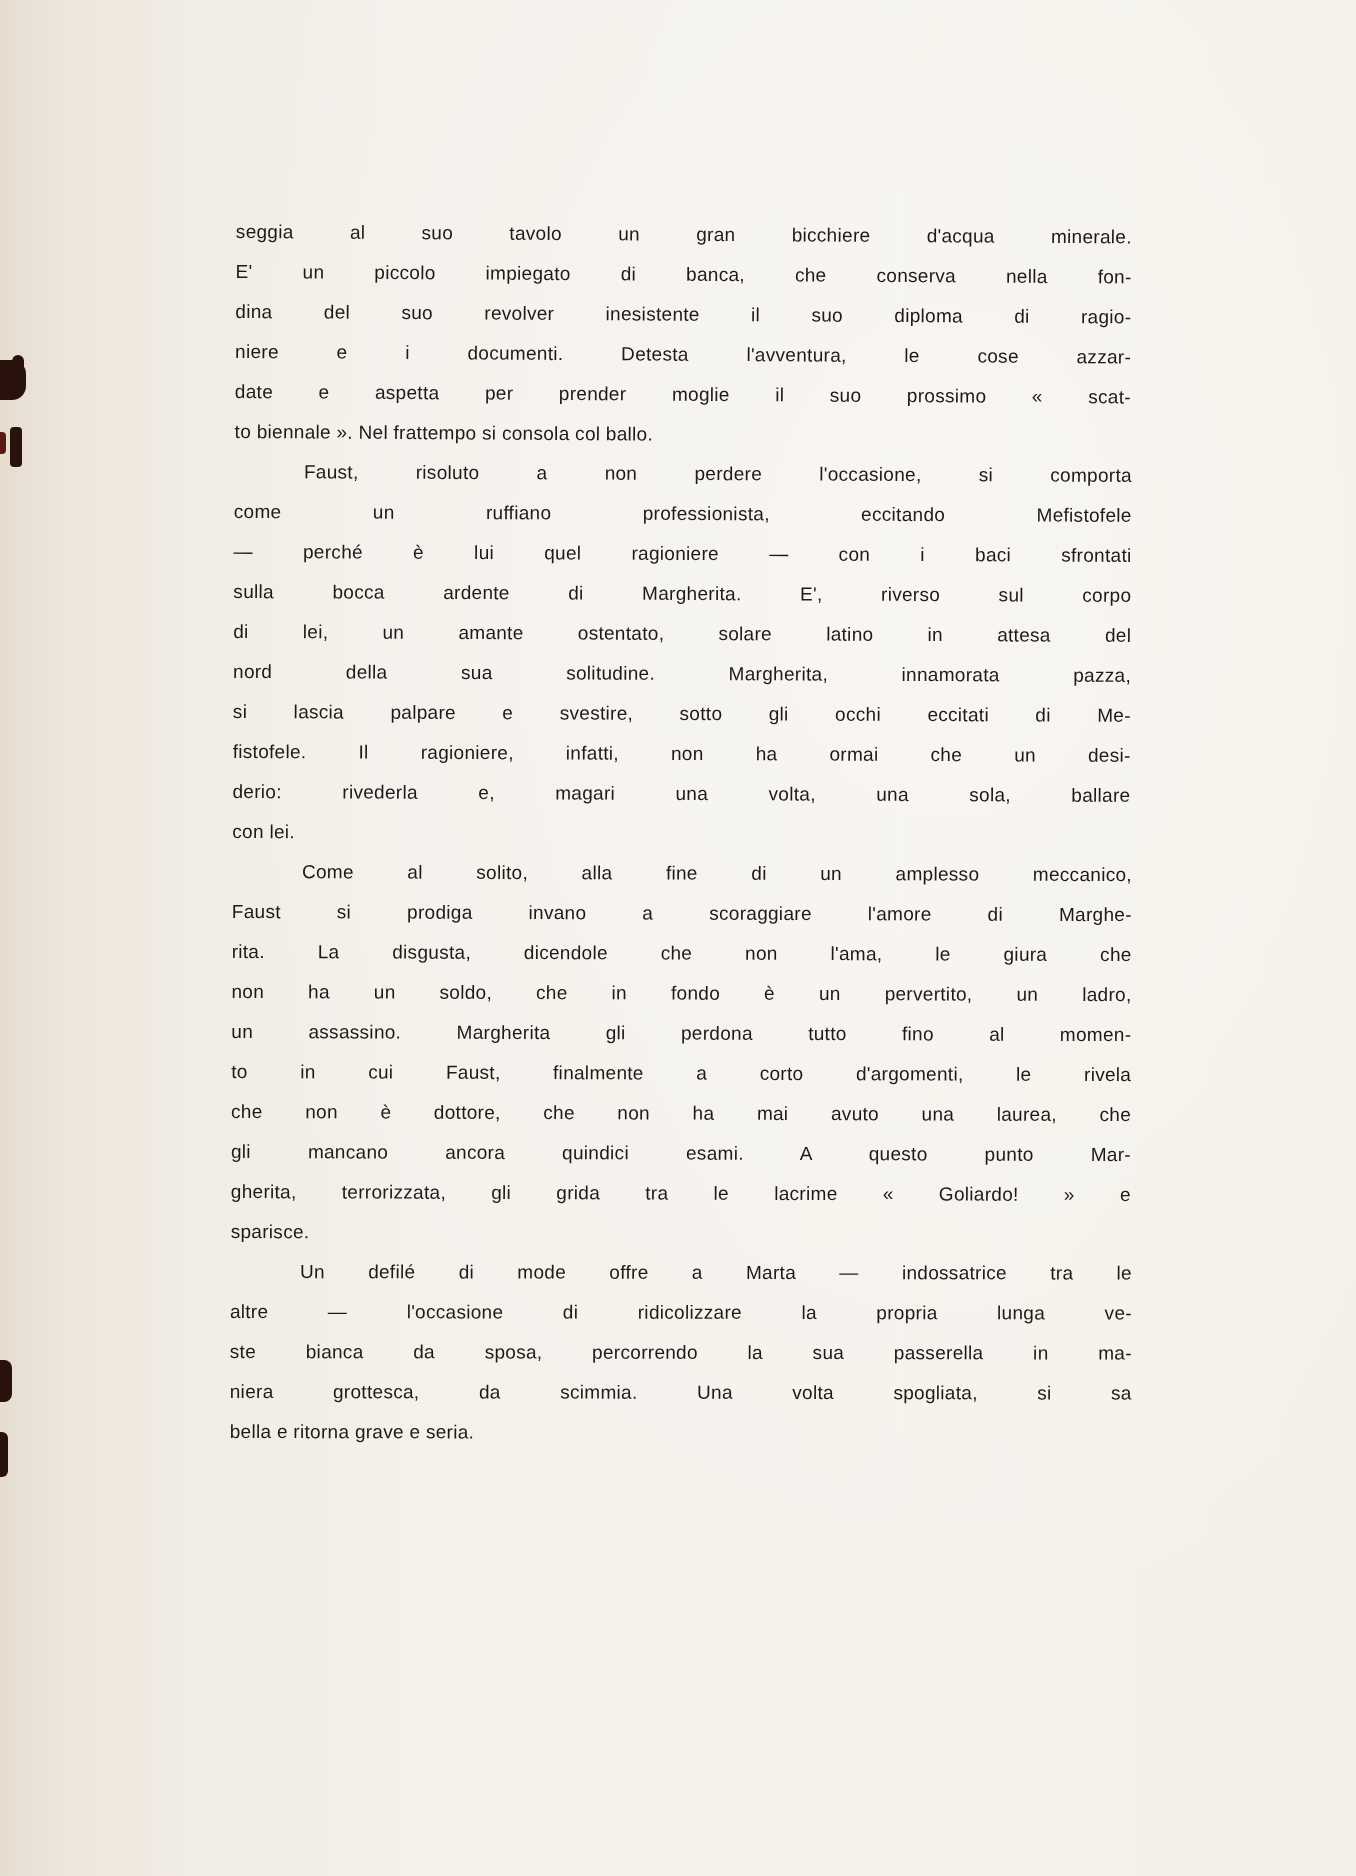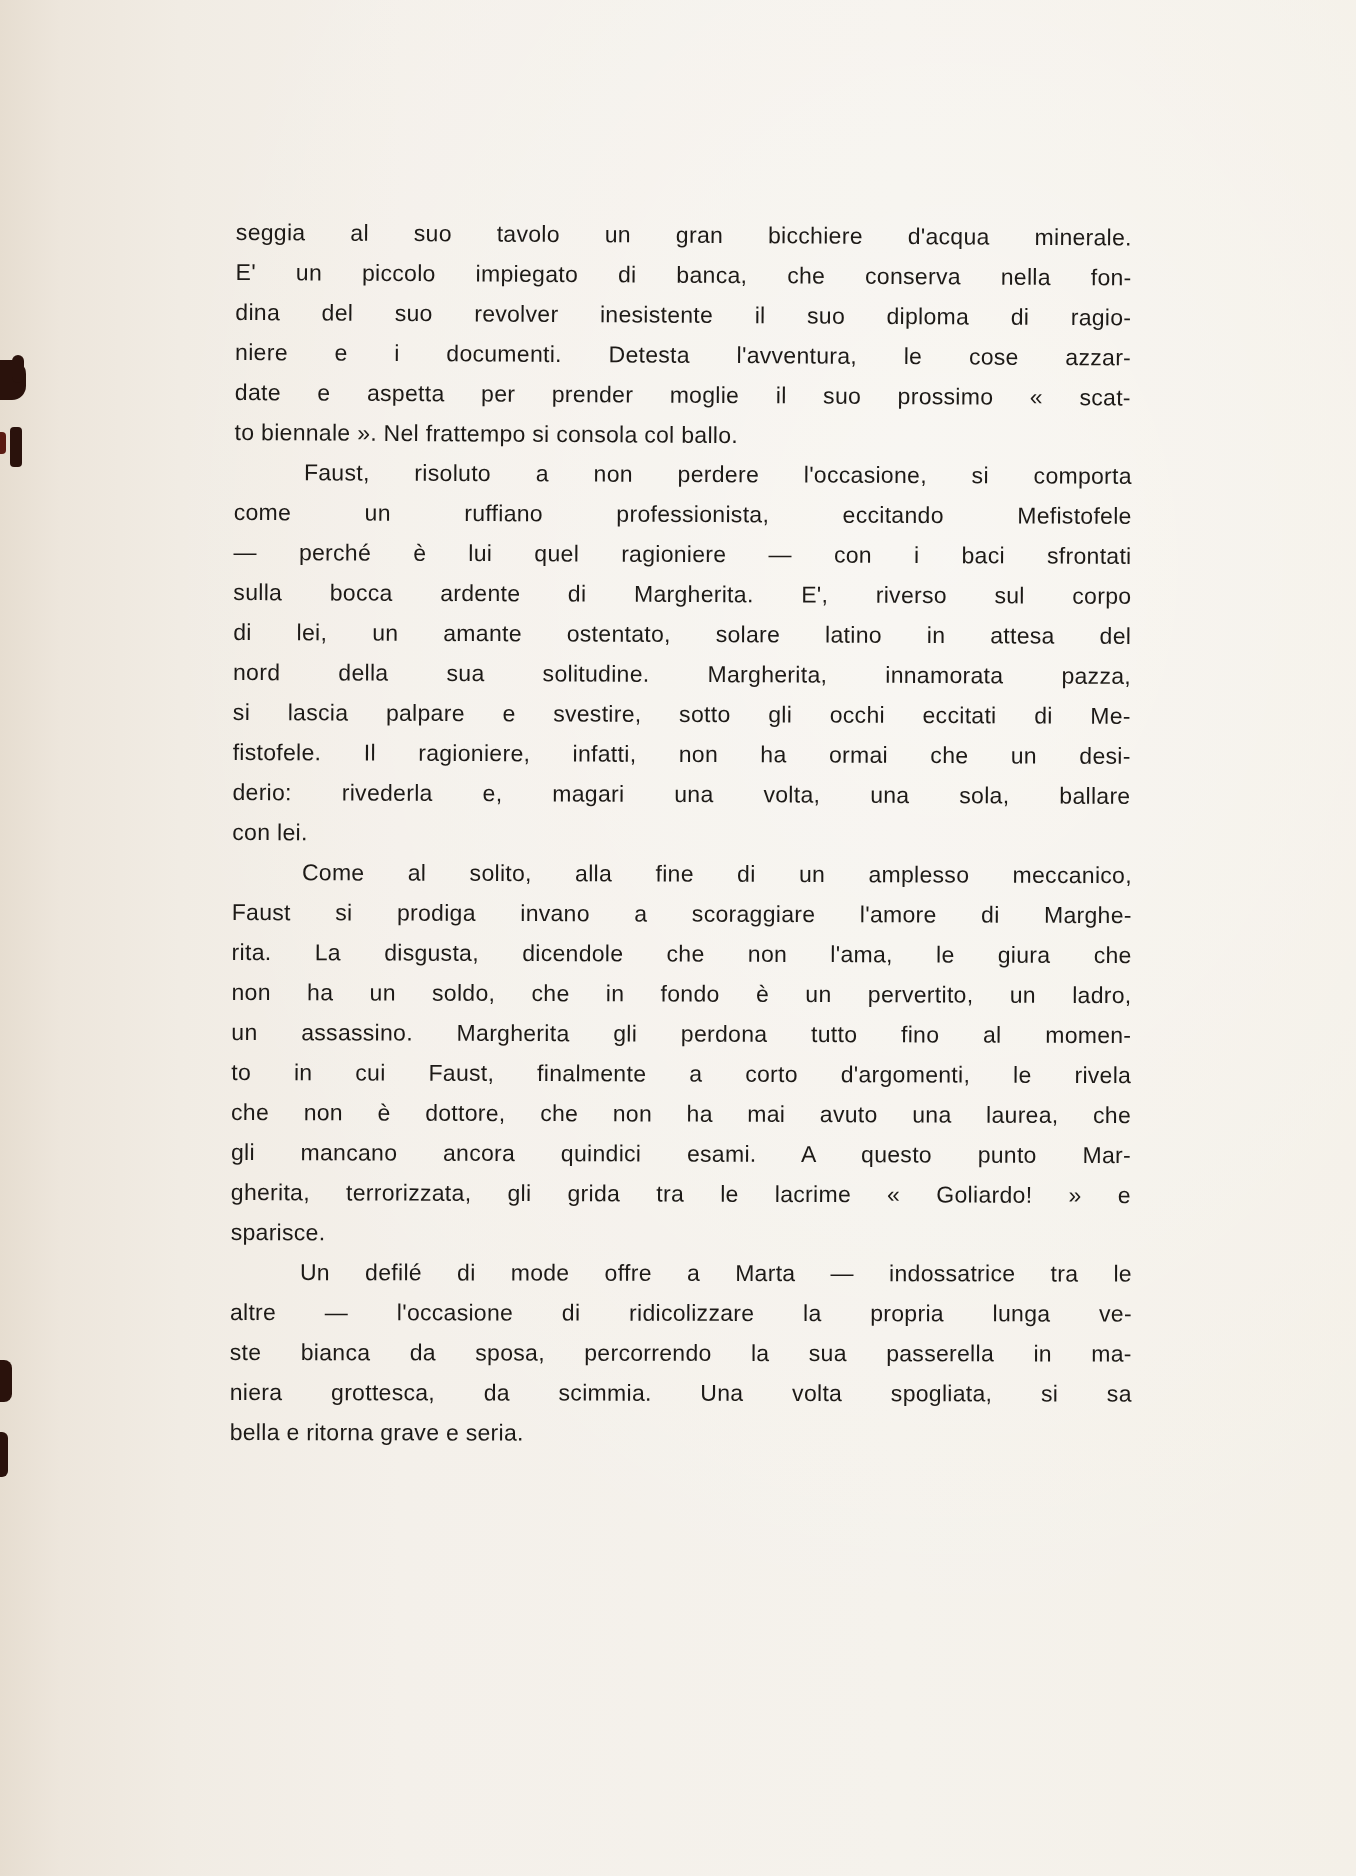--- a/index.html
+++ b/index.html
@@ -32,21 +32,21 @@
   .mark-2 { left: 10px; top: 427px; width: 12px; height: 40px; border-radius: 4px; }
   .mark-2b { left: 0; top: 432px; width: 6px; height: 22px; border-radius: 0 4px 4px 0; background: #5a1a12; }
   .mark-3 { left: 0; top: 1360px; width: 12px; height: 42px; border-radius: 0 8px 8px 0; }
   .mark-4 { left: 0; top: 1432px; width: 8px; height: 45px; border-radius: 0 6px 6px 0; }
 
   .text-block {
     position: absolute;
     left: 236px;
     top: 212px;
     width: 896px;
-    font-size: 23px;
+    font-size: 19px;
     letter-spacing: 0.3px;
   }
   .paragraph { margin: 0; }
   .line {
     display: block;
     height: 40px;
     line-height: 40px;
     text-align: justify;
     text-align-last: justify;
     white-space: nowrap;

